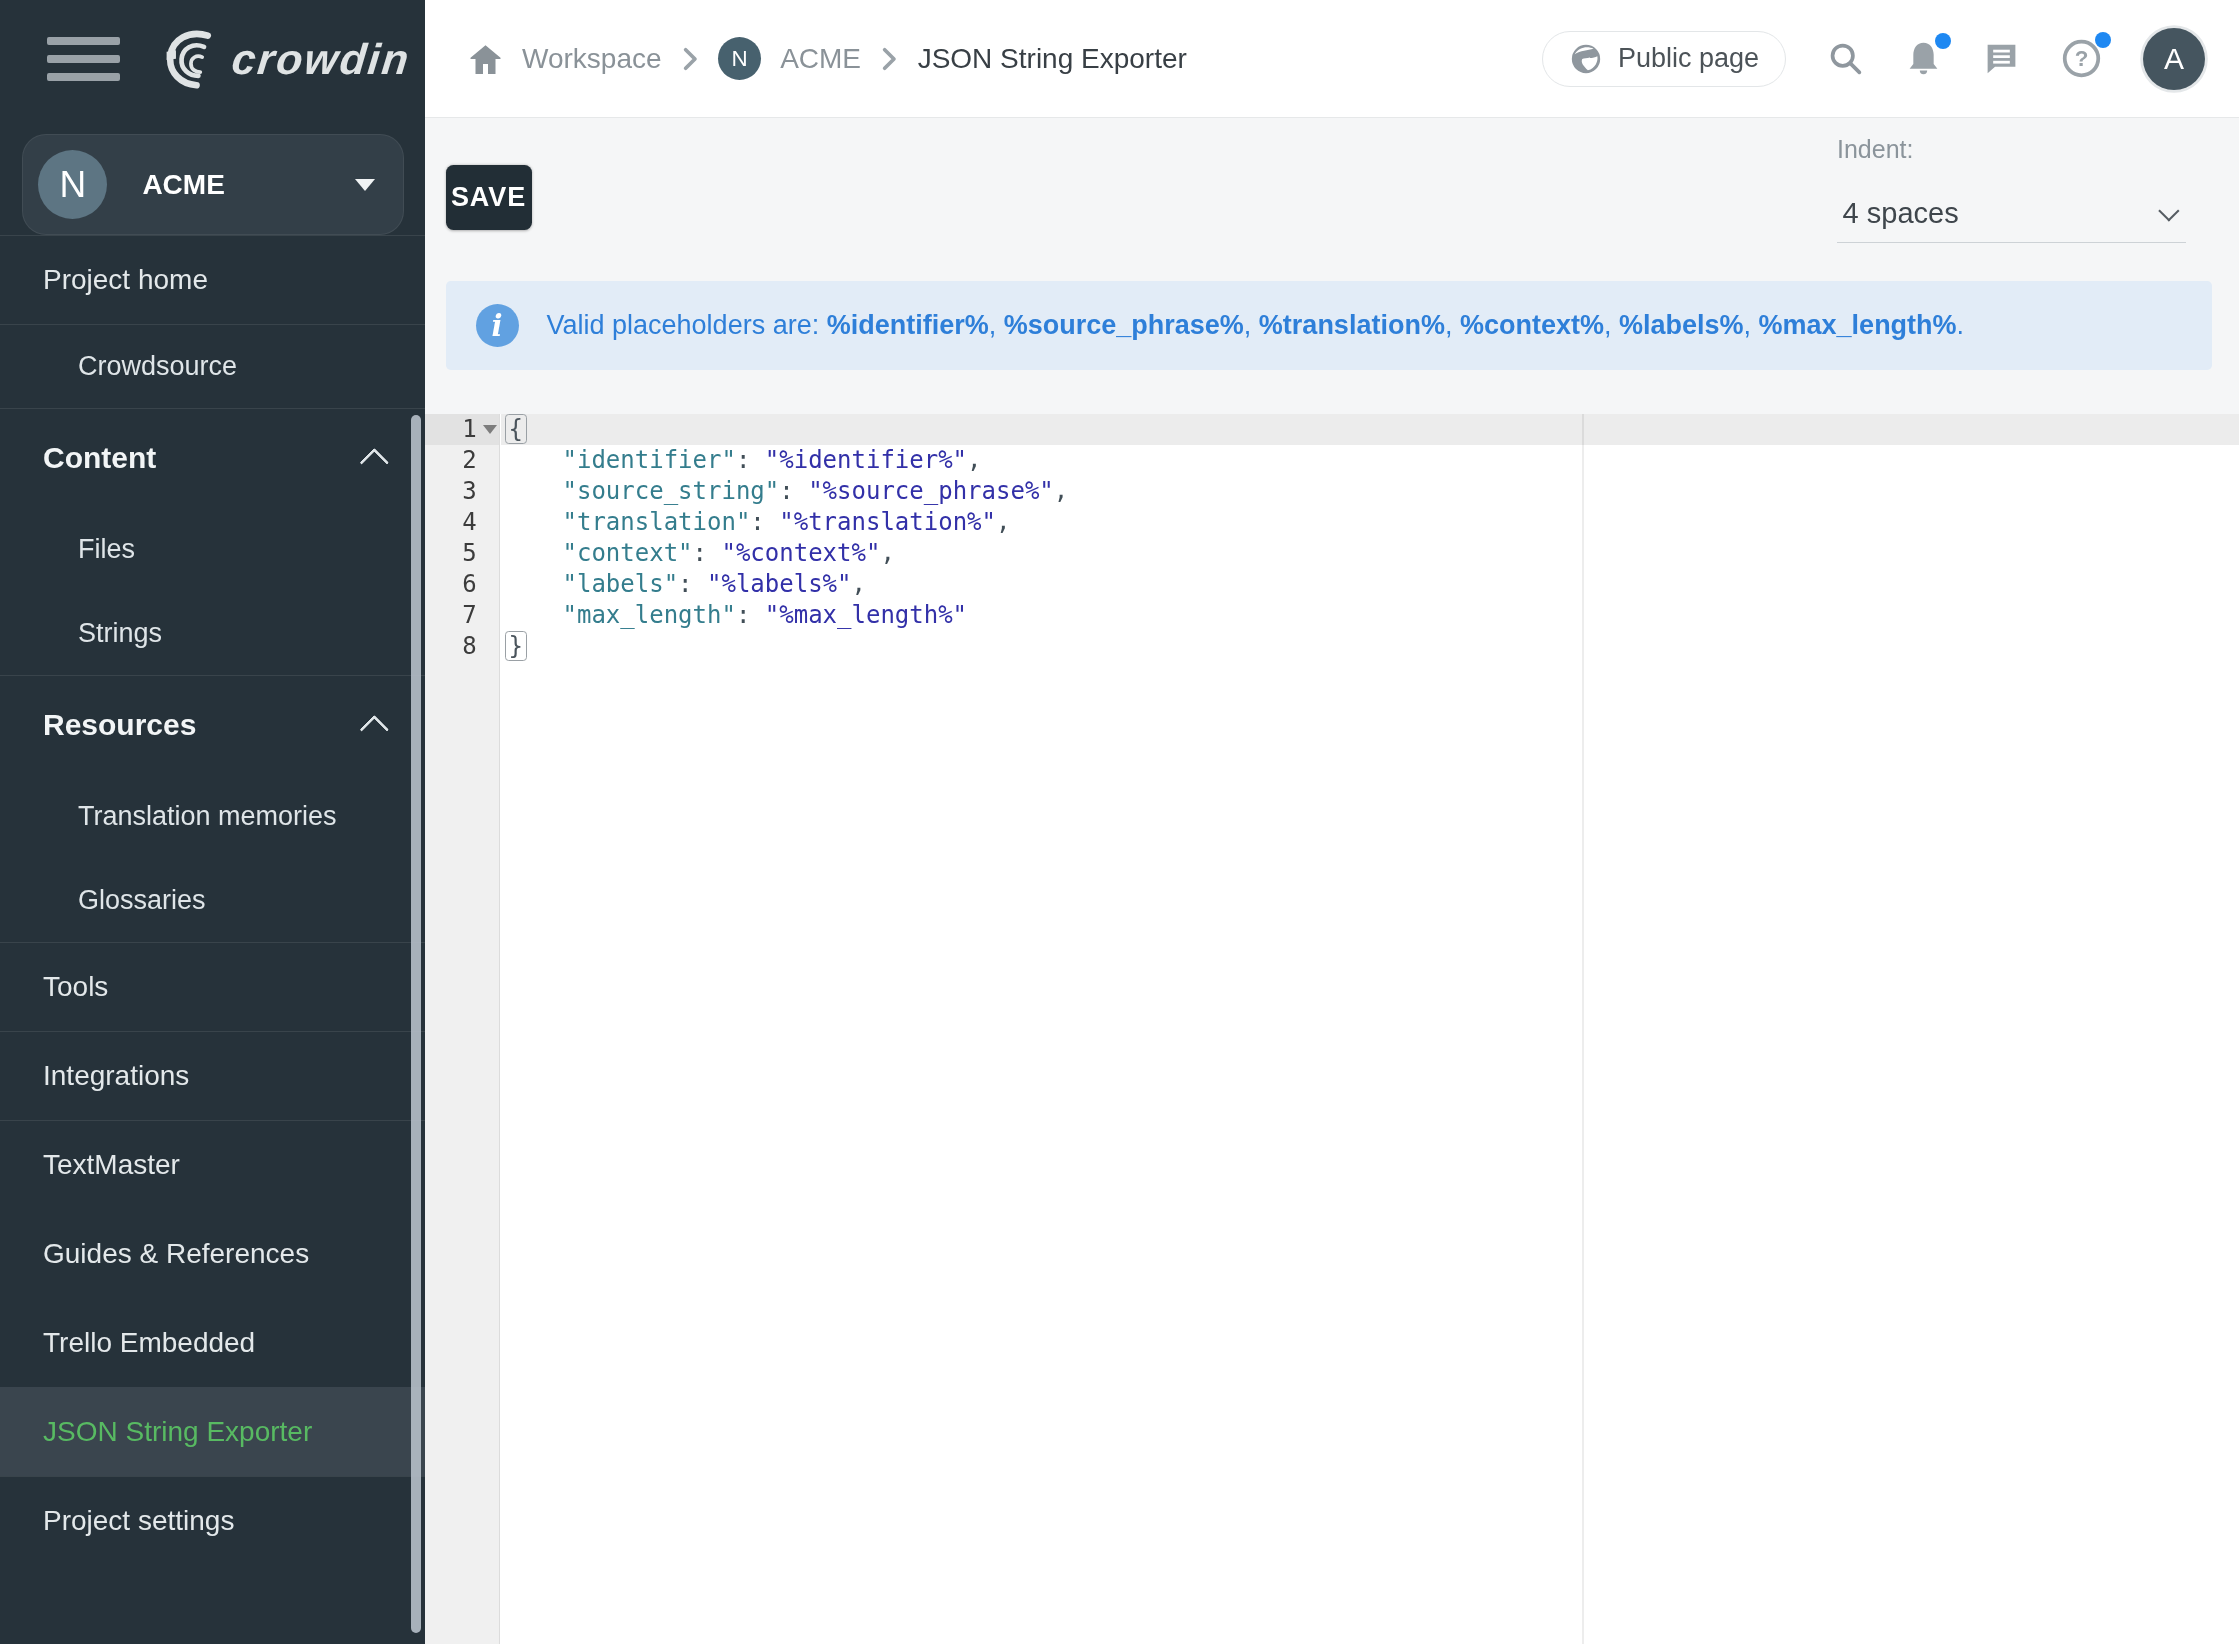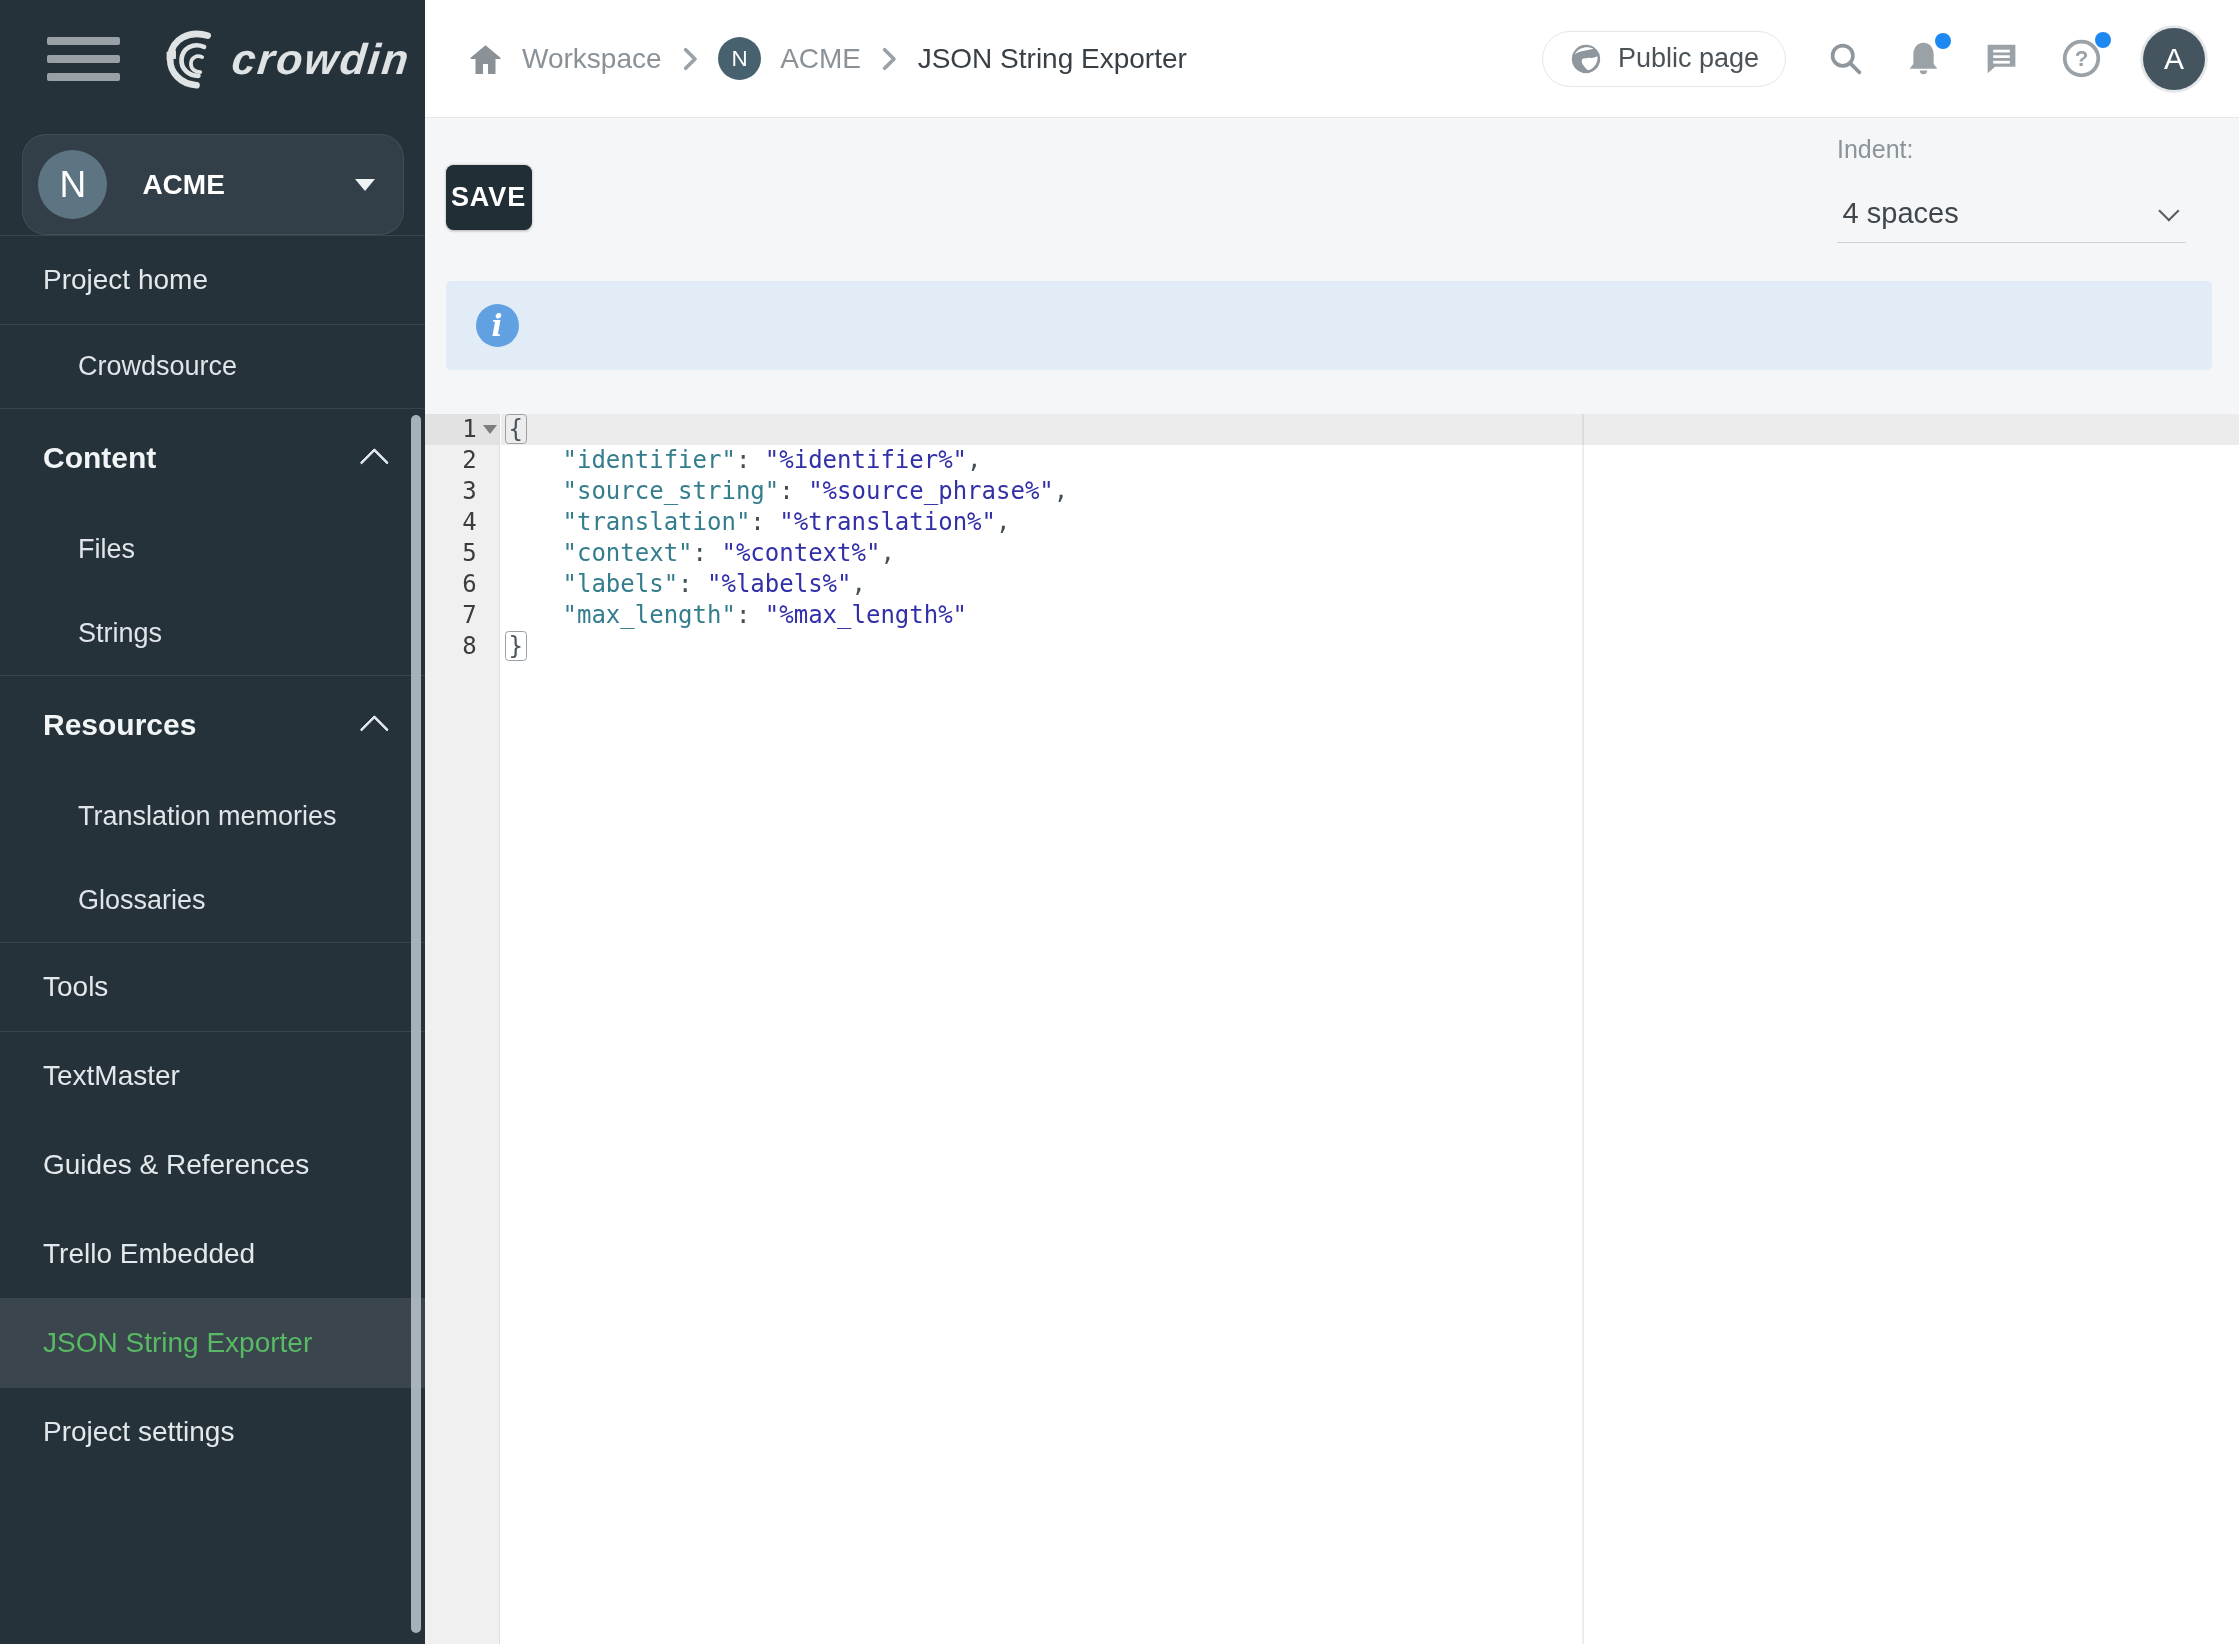--- a/index.html
+++ b/index.html
@@ -147,20 +147,23 @@
         <div class="nav-row sub">
           <span>Translation memories</span>
         </div>
         <div class="nav-row sub">
           <span>Glossaries</span>
         </div>
         <div class="nav-row item div-top">
           <span>Tools</span>
         </div>
         <div class="nav-row item div-top">
+          <span>Integrations</span>
+        </div>
+        <div class="nav-row item div-top">
           <span>TextMaster</span>
         </div>
         <div class="nav-row item">
           <span>Guides &amp; References</span>
         </div>
         <div class="nav-row item">
           <span>Trello Embedded</span>
         </div>
         <div class="nav-row item selected">
           <span>JSON String Exporter</span>
@@ -251,20 +254,21 @@
       <div class="indent-group">
         <div class="indent-label">Indent:</div>
         <div class="indent-select">
           <span>4 spaces</span>
           <span class="select-caret"></span>
         </div>
       </div>
 
       <div class="banner">
         <span class="banner-icon">i</span>
+        <span class="banner-text">Valid placeholders are: <b>%identifier%</b>, <b>%source_phrase%</b>, <b>%translation%</b>, <b>%context%</b>, <b>%labels%</b>, <b>%max_length%</b>.</span>
       </div>
 
       <div class="editor">
         <div class="gutter">
             <div class="gutter-cell active">1<span class="fold-caret"></span></div>
             <div class="gutter-cell">2</div>
             <div class="gutter-cell">3</div>
             <div class="gutter-cell">4</div>
             <div class="gutter-cell">5</div>
             <div class="gutter-cell">6</div>

